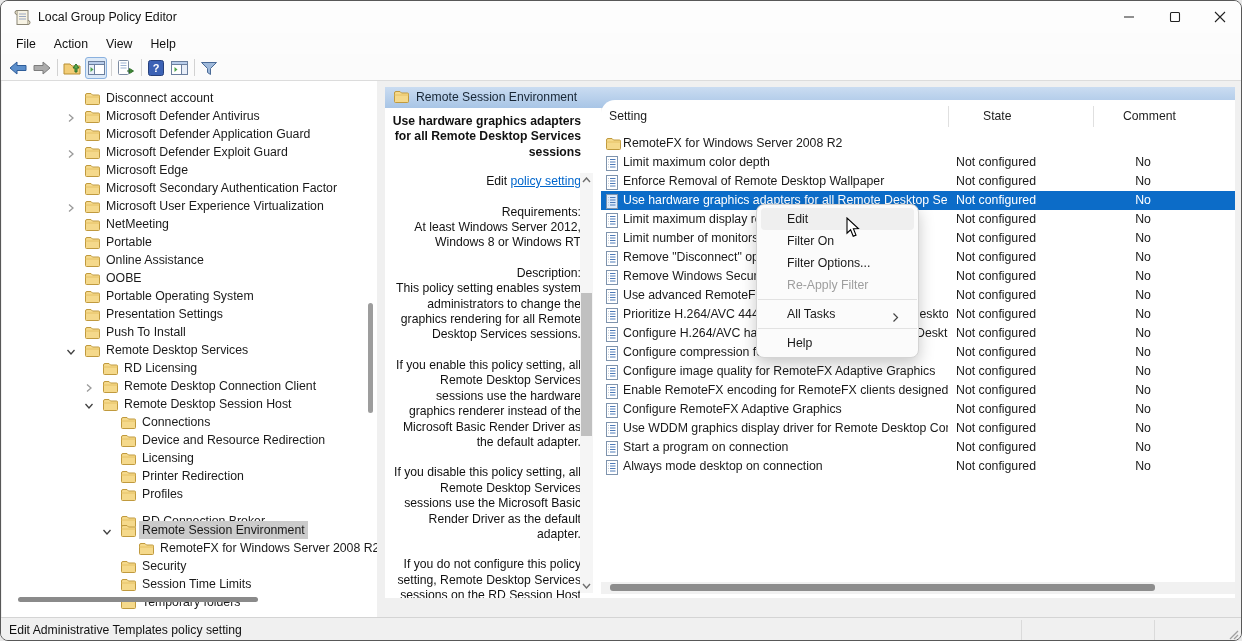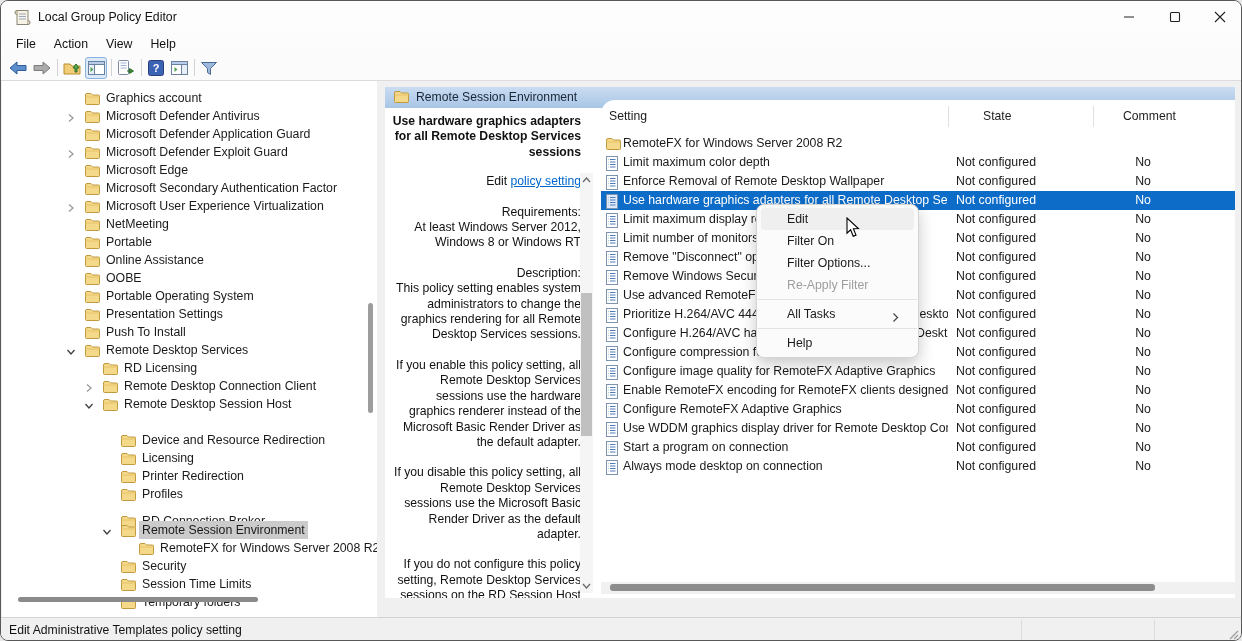--- a/index.html
+++ b/index.html
@@ -176,21 +176,21 @@
         </svg>
     </div>
   </div>
 
   <div class="tree-pane">
       <div class="trow" style="top: 8px;">
         <span class="ticon" style="left: 83px;"><svg width="15" height="12" viewBox="0 0 15 12">
             <path d="M0.5 2 q0 -1.5 1.5 -1.5 h4 l1.5 1.5 h6 q1 0 1 1 v7.5 q0 1 -1 1 h-12 q-1 0 -1 -1 Z" fill="#f5d98b" stroke="#c09a3e"></path>
             <path d="M0.5 4 h14" stroke="#e6c267"></path>
           </svg></span>
-        <span class="tlabel" style="left: 101px;">Graphics account</span>
+        <span class="tlabel" style="left: 101px;">Disconnect account</span>
       </div>
       <div class="trow" style="top: 26px;">
         <span class="chev" style="left: 64px;"><svg width="10" height="10" viewBox="0 0 10 10">
             <path d="M3 1.5 L7 5 L3 8.5" fill="none" stroke="#9a9a9a" stroke-width="1.3"></path>
           </svg></span>
         <span class="ticon" style="left: 83px;"><svg width="15" height="12" viewBox="0 0 15 12">
             <path d="M0.5 2 q0 -1.5 1.5 -1.5 h4 l1.5 1.5 h6 q1 0 1 1 v7.5 q0 1 -1 1 h-12 q-1 0 -1 -1 Z" fill="#f5d98b" stroke="#c09a3e"></path>
             <path d="M0.5 4 h14" stroke="#e6c267"></path>
           </svg></span>
         <span class="tlabel" style="left: 101px;">Microsoft Defender Antivirus</span>
@@ -314,20 +314,27 @@
       </div>
       <div class="trow" style="top: 314px;">
         <span class="chev" style="left: 82px;"><svg width="10" height="10" viewBox="0 0 10 10">
             <path d="M1.5 3 L5 7 L8.5 3" fill="none" stroke="#404040" stroke-width="1.3"></path>
           </svg></span>
         <span class="ticon" style="left: 101px;"><svg width="15" height="12" viewBox="0 0 15 12">
             <path d="M0.5 2 q0 -1.5 1.5 -1.5 h4 l1.5 1.5 h6 q1 0 1 1 v7.5 q0 1 -1 1 h-12 q-1 0 -1 -1 Z" fill="#f5d98b" stroke="#c09a3e"></path>
             <path d="M0.5 4 h14" stroke="#e6c267"></path>
           </svg></span>
         <span class="tlabel" style="left: 119px;">Remote Desktop Session Host</span>
+      </div>
+      <div class="trow" style="top: 332px;">
+        <span class="ticon" style="left: 119px;"><svg width="15" height="12" viewBox="0 0 15 12">
+            <path d="M0.5 2 q0 -1.5 1.5 -1.5 h4 l1.5 1.5 h6 q1 0 1 1 v7.5 q0 1 -1 1 h-12 q-1 0 -1 -1 Z" fill="#f5d98b" stroke="#c09a3e"></path>
+            <path d="M0.5 4 h14" stroke="#e6c267"></path>
+          </svg></span>
+        <span class="tlabel" style="left: 137px;">Connections</span>
       </div>
       <div class="trow" style="top: 350px;">
         <span class="ticon" style="left: 119px;"><svg width="15" height="12" viewBox="0 0 15 12">
             <path d="M0.5 2 q0 -1.5 1.5 -1.5 h4 l1.5 1.5 h6 q1 0 1 1 v7.5 q0 1 -1 1 h-12 q-1 0 -1 -1 Z" fill="#f5d98b" stroke="#c09a3e"></path>
             <path d="M0.5 4 h14" stroke="#e6c267"></path>
           </svg></span>
         <span class="tlabel" style="left: 137px;">Device and Resource Redirection</span>
       </div>
       <div class="trow" style="top: 368px;">
         <span class="ticon" style="left: 119px;"><svg width="15" height="12" viewBox="0 0 15 12">

